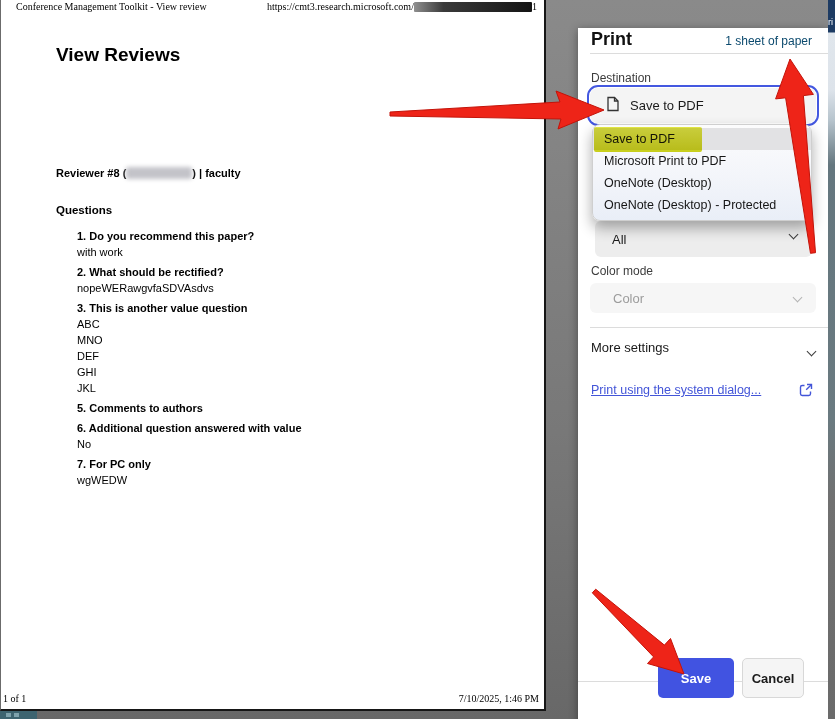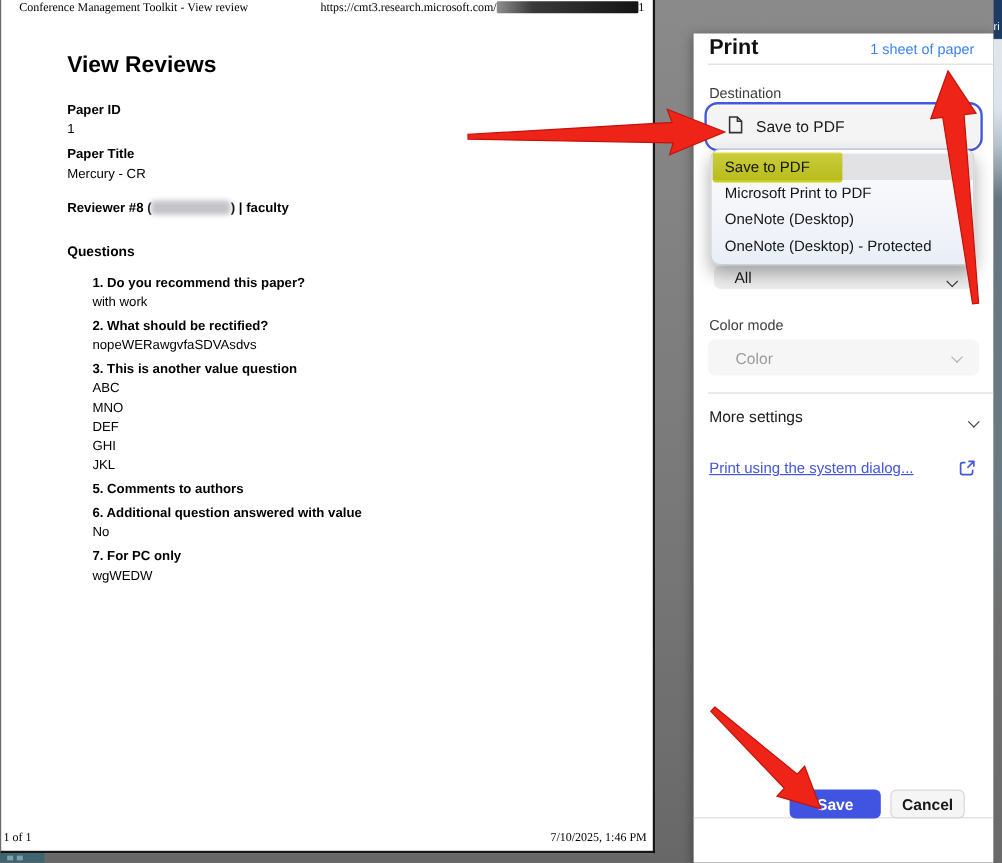--- a/index.html
+++ b/index.html
@@ -34,21 +34,21 @@
   .q-head { position:absolute; left:55px; top:204px; font-weight:bold; font-size:11.5px; }
   .qa-list { position:absolute; left:76px; top:228px; }
   .qa { margin-bottom:4px; }
   .q { font-weight:bold; line-height:16px; }
   .a { line-height:16px; }
 
   
   .panel { position:absolute; left:578px; top:0; width:250px; height:711px; background:#fff;
            border-radius:0 0 10px 10px; box-shadow:0 2px 10px rgba(0,0,0,.4); z-index:2; font-size:12px; color:#1f1f1f;margin-top:28px; }
   .p-title { position:absolute; left:13px; top:1px; font-size:18px; font-weight:bold; color:#111; }
-  .p-sheets { position:absolute; right:16px; top:6px; font-size:12px; color:#3b82f6; }
+  .p-sheets { position:absolute; right:16px; top:6px; font-size:12px; color:#0c4a6e; }
   .divider { position:absolute; height:1px; background:#dcdcdc; }
   .div-1 { left:12px; right:0; top:25px; }
   .div-2 { left:12px; right:0; top:299px; }
   .div-3 { left:0; right:0; top:653px; }
   .p-label { position:absolute; left:13px; font-size:12px; color:#3c3c3c; }
   .lbl-dest { top:43px; }
   .lbl-color { top:236px; }
 
   .combo { position:absolute; left:12px; top:60px; width:226px; height:35px; background:#f4f4f4;
            border-radius:8px; outline:2px solid #4458e0; outline-offset:1px;
@@ -59,39 +59,39 @@
 
   .popup { position:absolute; left:14px; top:96px; width:220px; border:1px solid #cfcfcf; border-radius:8px;
            background:linear-gradient(180deg,#fcfcfd 0%,#f3f5fa 55%,#e9eef7 100%);
            box-shadow:0 7px 14px rgba(0,0,0,.32); padding:3px 0 4px 0; z-index:3; }
   .opt { position:relative; height:22px; line-height:22px; padding-left:11px; font-size:12.5px; color:#161616; }
   .opt.selected { background:#e2e2e4; }
   .hl-mark { position:absolute; left:1px; top:-1px; width:108px; height:25px; border-radius:2px;
              background:linear-gradient(180deg,rgba(226,230,52,.92),rgba(202,208,8,.92));
              mix-blend-mode:multiply; pointer-events:none; }
 
-  .all-row { position:absolute; left:17px; top:193px; width:217px; height:20px; background:#ededed;
+  .all-row { position:absolute; left:17px; top:193px; width:217px; height:36px; background:#ededed;
              border-radius:6px; display:flex; align-items:center; }
   .all-row .sel-txt { margin-left:17px; font-size:13px; color:#1a1a1a; }
   .all-row .chev { position:absolute; right:15px; top:10px; }
 
   .color-sel { position:absolute; left:12px; top:255px; width:226px; height:30px; background:#f6f6f6;
                border-radius:6px; display:flex; align-items:center; }
   .color-sel .sel-txt { margin-left:23px; font-size:13px; color:#9c9c9c; }
   .color-sel .chev { position:absolute; right:15px; top:11px; border-color:#b4b4b4; }
 
   .more-row { position:absolute; left:13px; right:13px; top:312px; display:flex; justify-content:space-between;
               align-items:flex-end; font-size:13px; color:#1a1a1a;gap:20px; }
   .more-row .chev { margin-top:-3px; }
 
   .sys-link { position:absolute; left:13px; top:355px; font-size:12.5px; color:#4355d8;
               text-decoration:underline; }
   .ext-ic { position:absolute; right:15px; top:355px; }
 
-  .btn { position:absolute; top:630px; height:24px; border-radius:5px; font-size:13px; font-weight:bold;
+  .btn { position:absolute; top:630px; height:40px; border-radius:5px; font-size:13px; font-weight:bold;
          display:flex; align-items:center; justify-content:center; cursor:default; }
   .btn-save { left:80px; width:76px; background:#4153e1; color:#fff; }
   .btn-cancel { left:164px; width:62px; background:#f5f5f5; color:#1a1a1a; border:1px solid #d8d8d8; }
 
   .chev { display:inline-block; width:7px; height:7px; border-right:1.6px solid #3c3c3c;
           border-bottom:1.6px solid #3c3c3c; transform:rotate(45deg); }
 
   
   .edge-strip { position:absolute; right:0; top:0; width:7px; height:719px; overflow:hidden; z-index:4;
                 background:linear-gradient(180deg,#1d3b63 0px,#1d3b63 32px,#e0e6ec 33px,#dde3ea 90px,
@@ -110,30 +110,20 @@
 <div class="stage">
 
   <div class="page">
     <div class="page-hdr">
       <span class="hdr-left">Conference Management Toolkit - View review</span>
       <span class="hdr-url"><span>https://cmt3.research.microsoft.com/</span><span class="redact-bar"></span><span>1</span></span>
     </div>
 
     <div class="doc">
       <div class="doc-title">View Reviews</div>
-      <div class="fields">
-          <div class="field">
-            <div class="flabel">Paper ID</div>
-            <div class="fvalue">1</div>
-          </div>
-          <div class="field">
-            <div class="flabel">Paper Title</div>
-            <div class="fvalue">Mercury - CR</div>
-          </div>
-        </div>
       <div class="reviewer">
         <span>Reviewer #8 (</span><span class="blur-name"></span><span>)  | faculty</span>
       </div>
       <div class="q-head">Questions</div>
       <div class="qa-list">
           <div class="qa">
             <div class="q">1. Do you recommend this paper?</div>
             <div class="a">with work</div>
           </div>
           <div class="qa">

